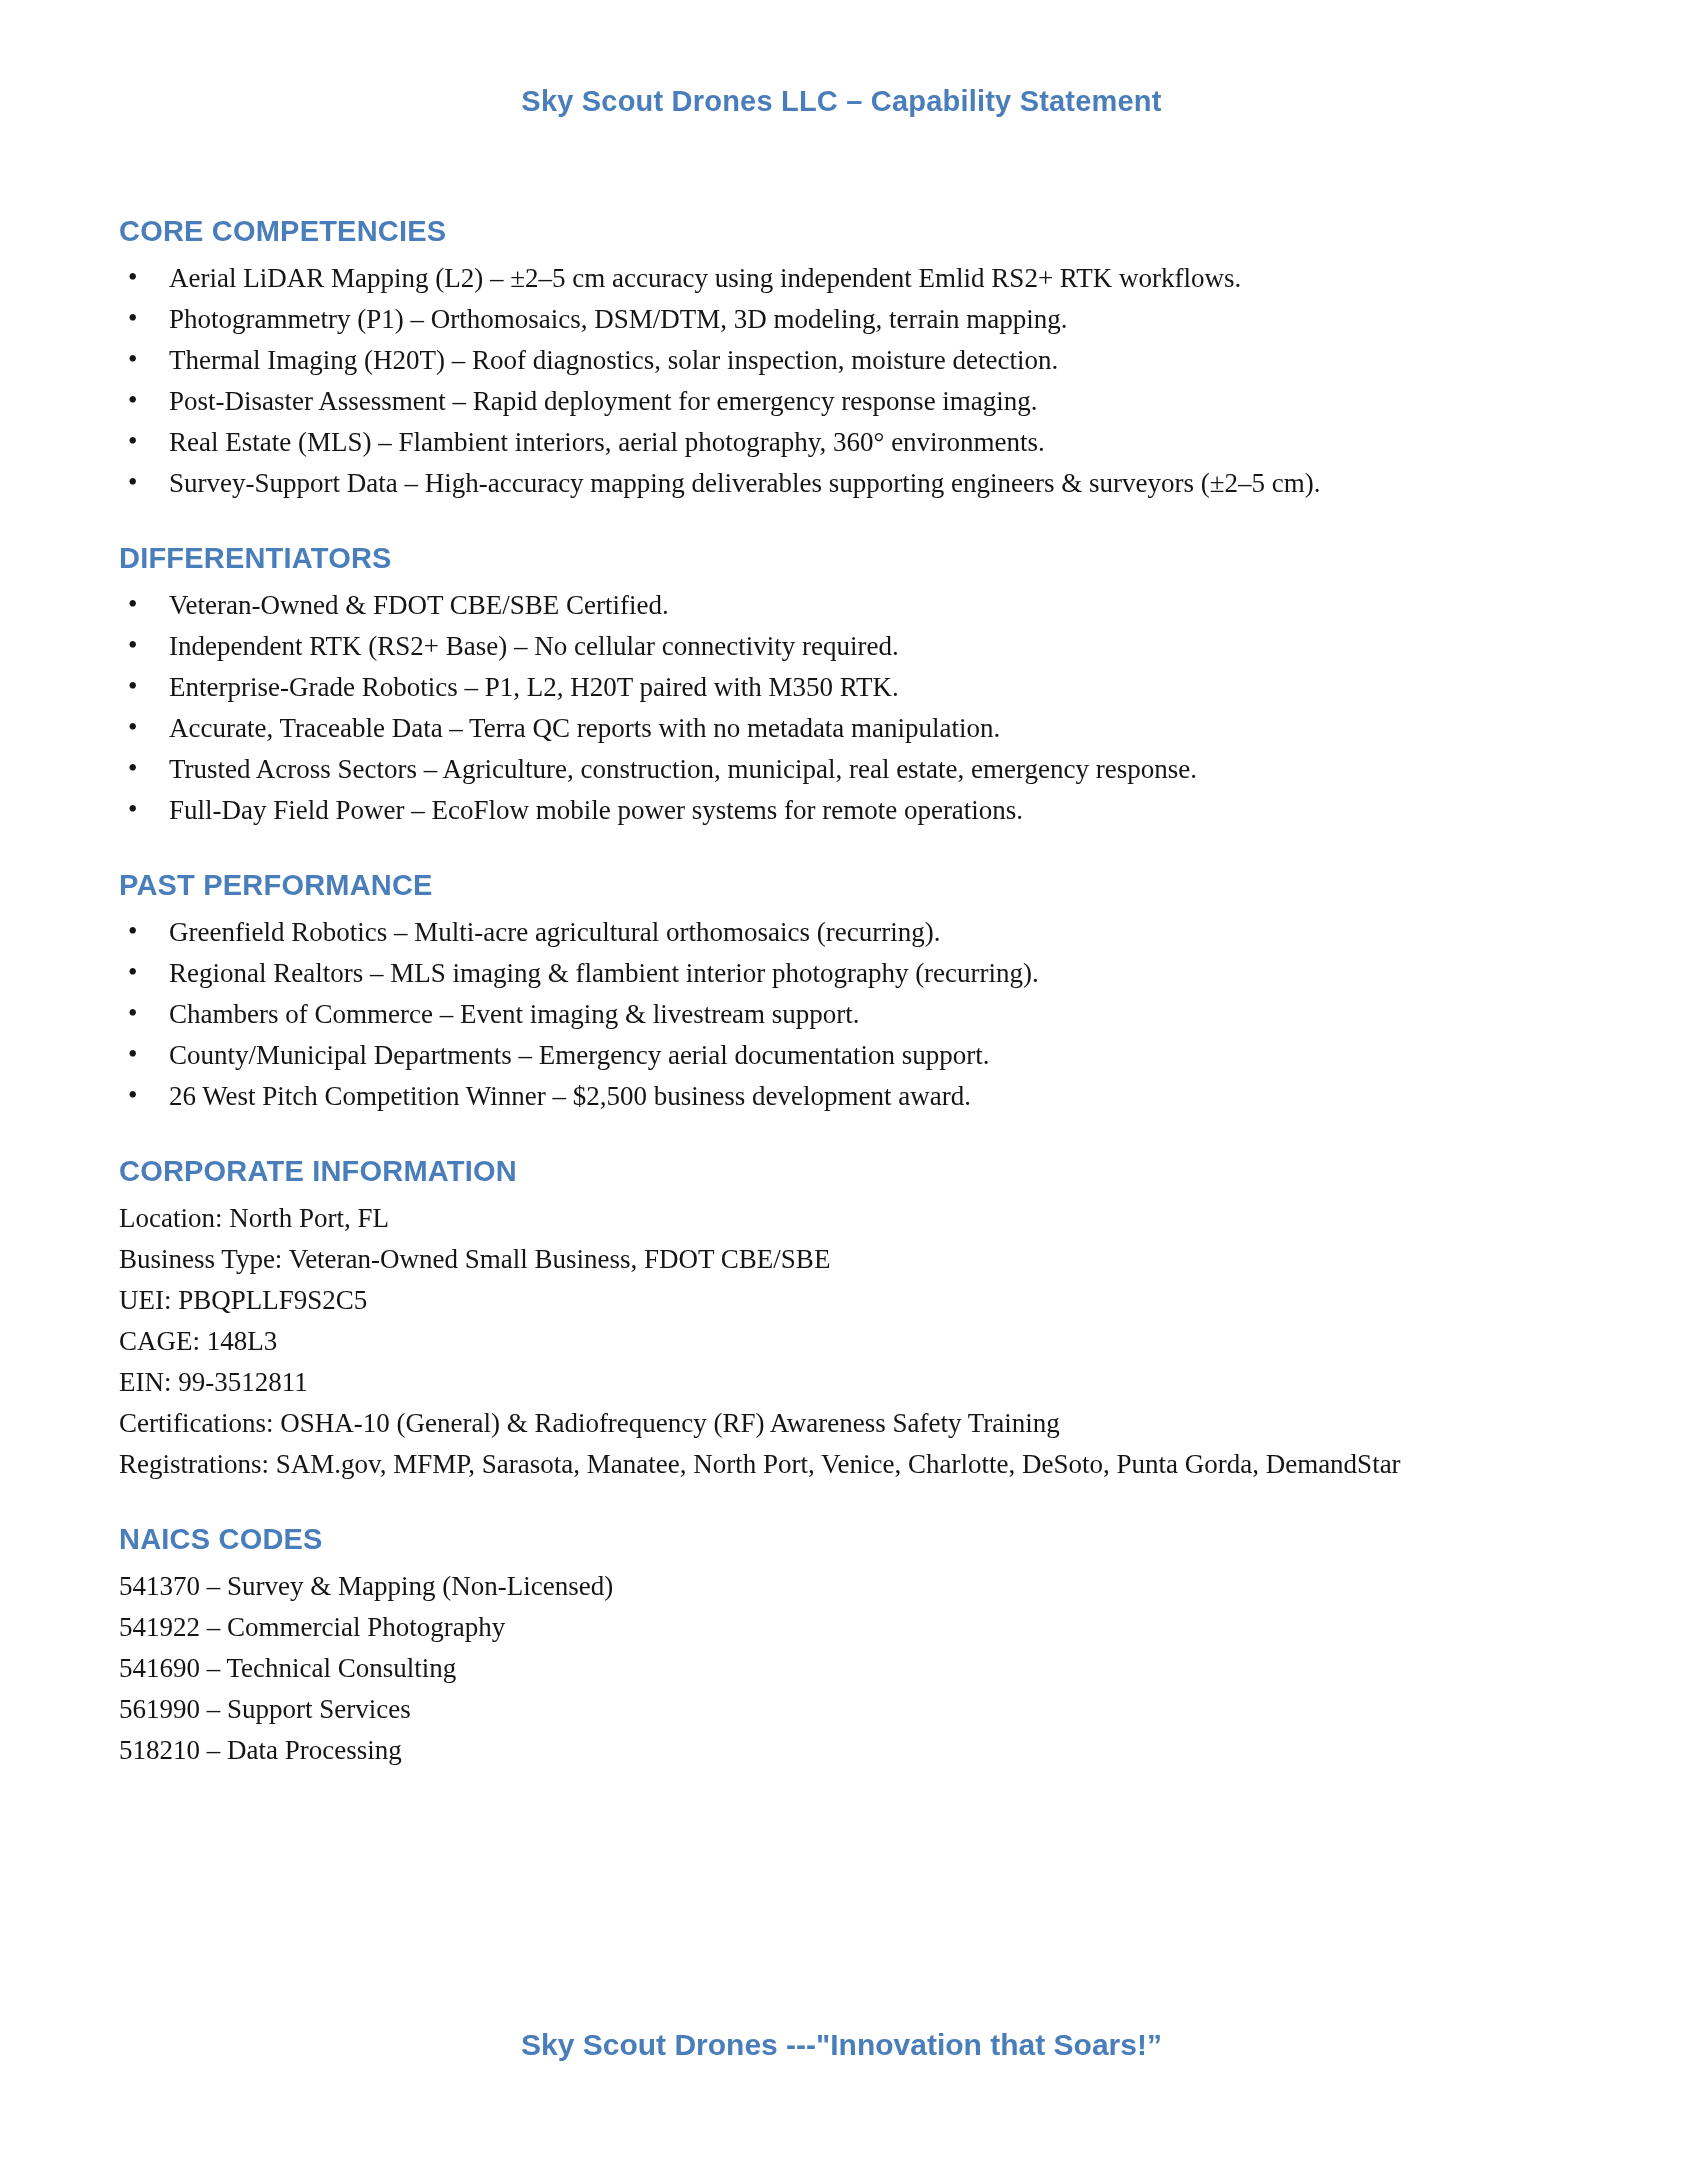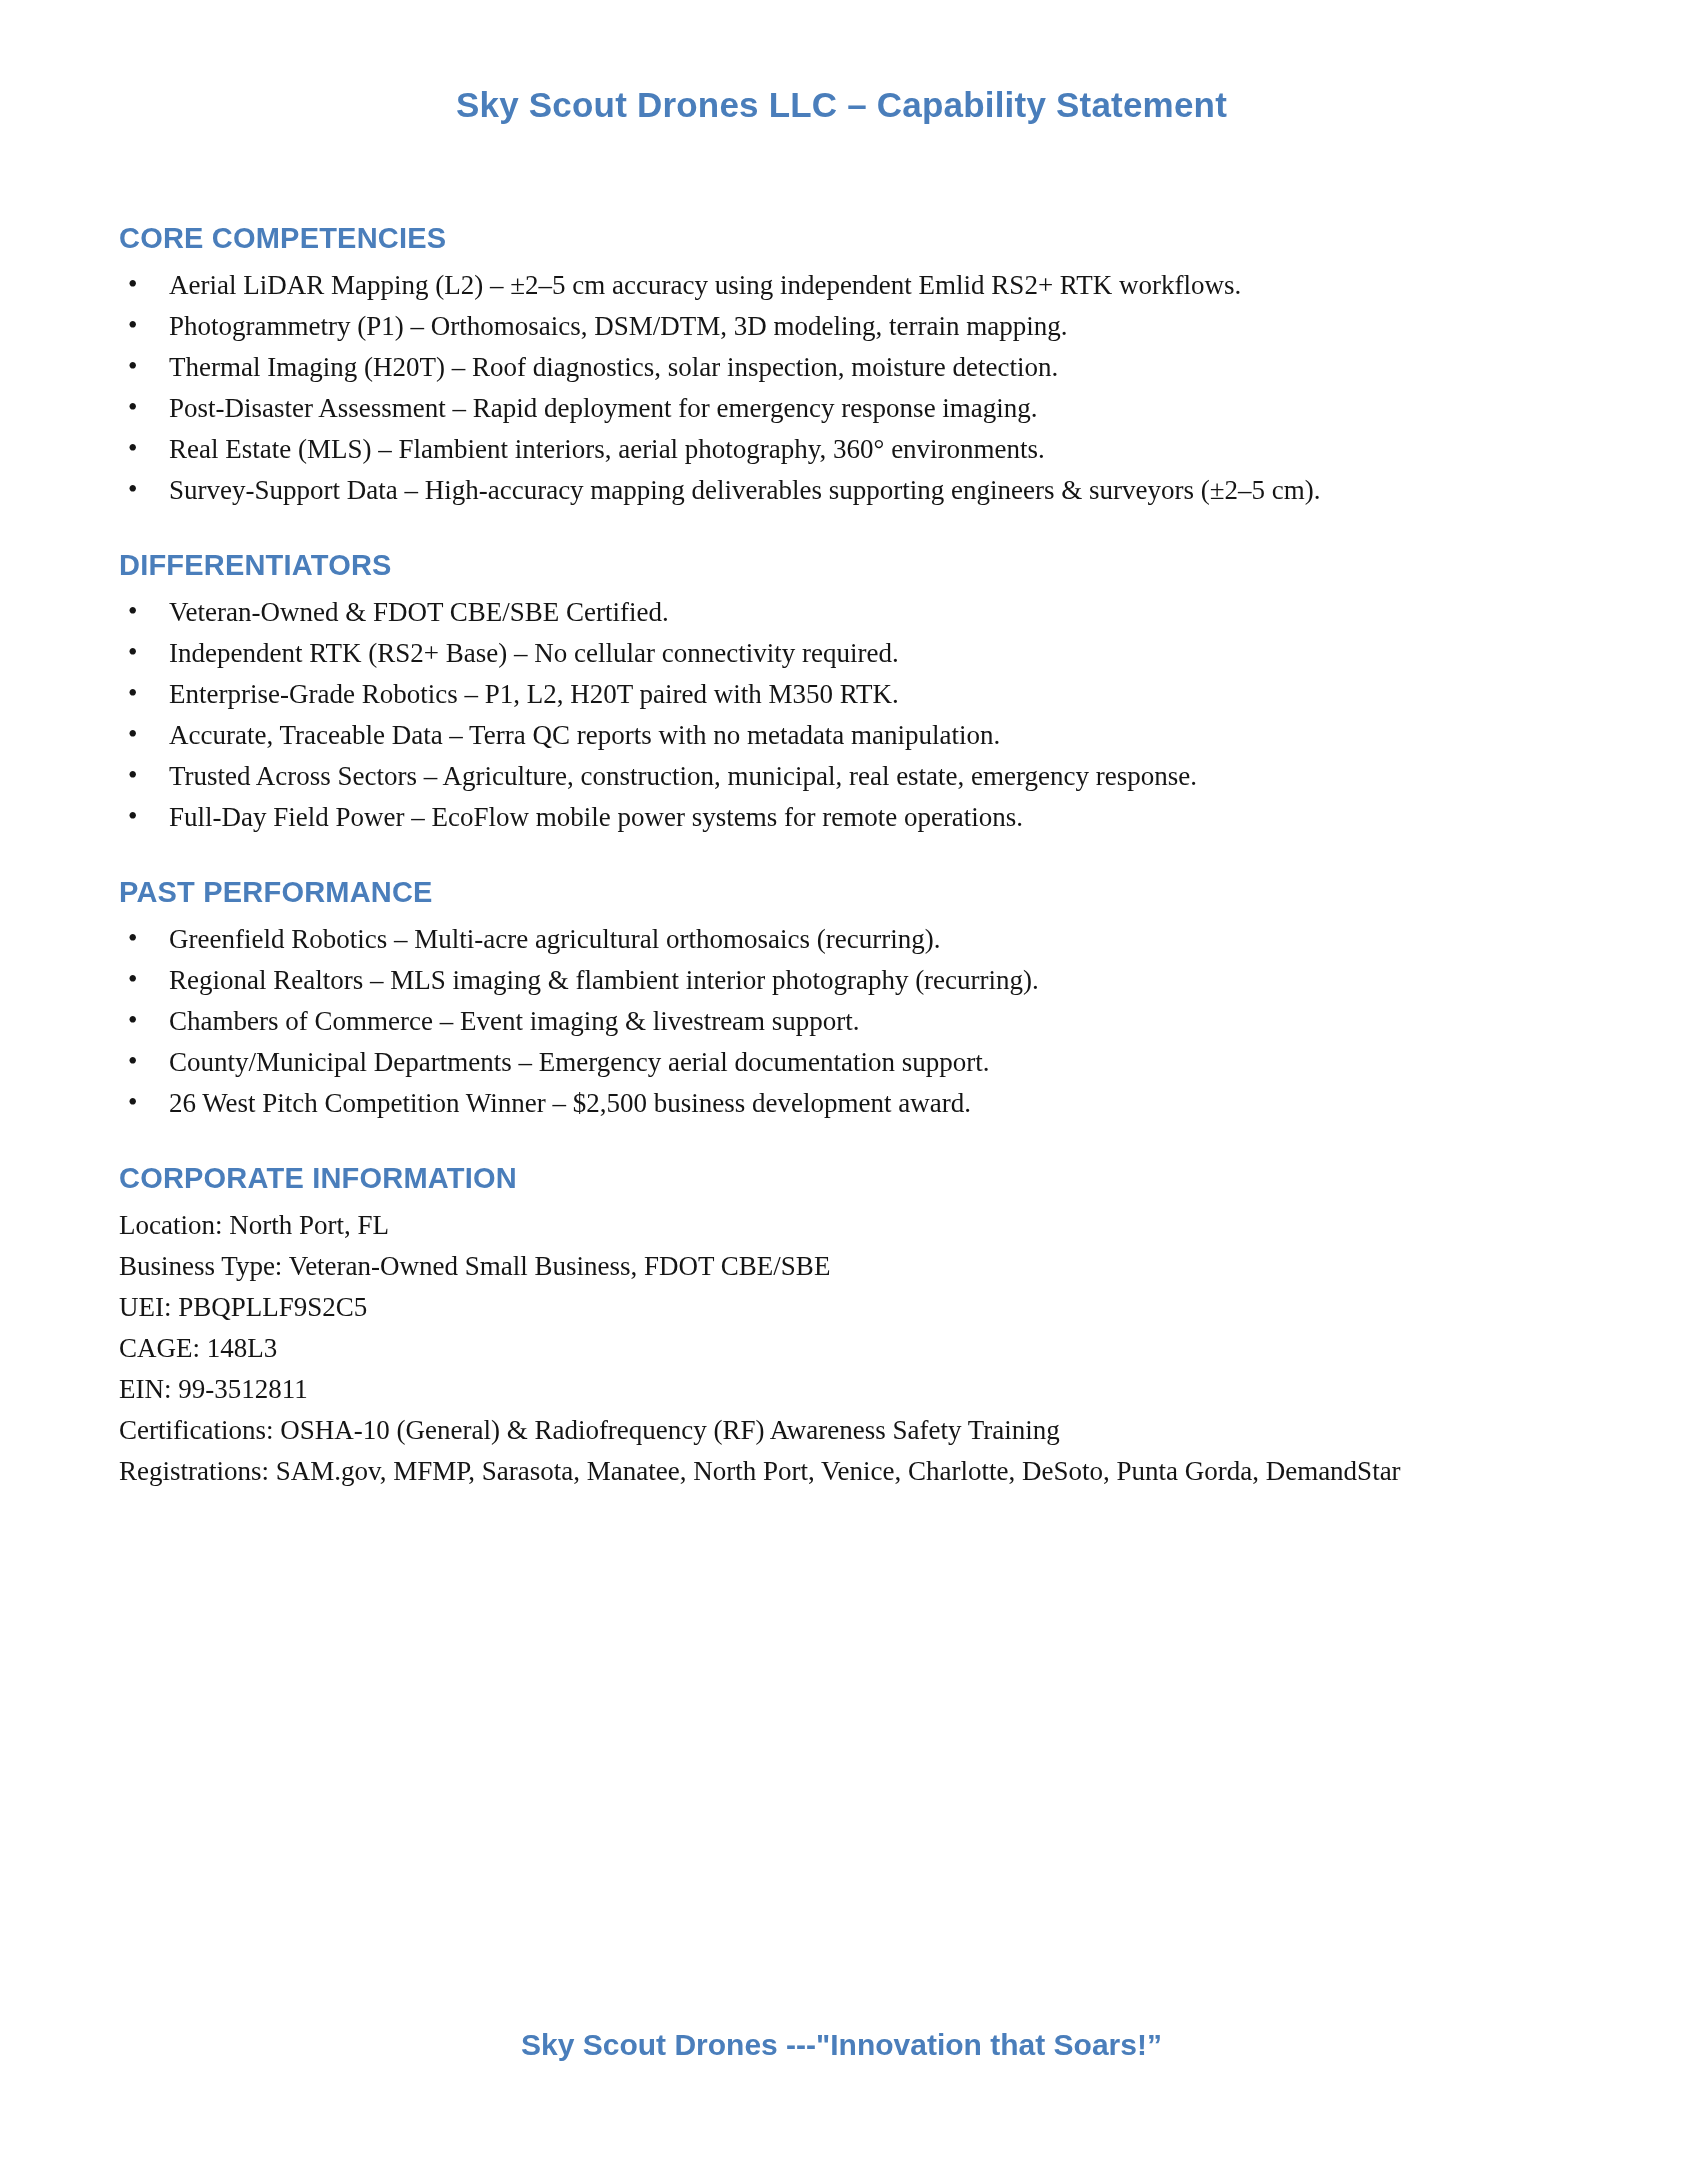--- a/index.html
+++ b/index.html
@@ -7,21 +7,21 @@
     --text:#151515;
     --bg:#ffffff;
   }
   html,body{margin:0;padding:0;background:var(--bg);}
   .page{
     width:1683px;height:2178px;position:relative;background:var(--bg);
     font-family:"Liberation Serif",serif;color:var(--text);overflow:hidden;
   }
   .title{
     margin:0;padding-top:85px;text-align:center;
-    font-family:"Liberation Sans",sans-serif;font-weight:700;font-size:35px;
+    font-family:"Liberation Sans",sans-serif;font-weight:700;font-size:29px;
     color:var(--accent);letter-spacing:0.2px;
   }
   .content{padding:0 119px;}
   .sec-heading{
     font-family:"Liberation Sans",sans-serif;font-weight:700;font-size:29px;
     color:var(--accent);margin:38px 0 10px;letter-spacing:0.2px;
   }
   section:first-of-type .sec-heading{margin-top:97px;}
   .bullets{list-style:none;margin:0;padding:0;font-size:27px;line-height:41px;}
   .bullets li{position:relative;padding-left:50px;}
@@ -84,19 +84,29 @@
         <p class="pline">Location: North Port, FL</p>
         <p class="pline">Business Type: Veteran-Owned Small Business, FDOT CBE/SBE</p>
         <p class="pline">UEI: PBQPLLF9S2C5</p>
         <p class="pline">CAGE: 148L3</p>
         <p class="pline">EIN: 99-3512811</p>
         <p class="pline">Certifications: OSHA-10 (General) &amp; Radiofrequency (RF) Awareness Safety Training</p>
         <p class="pline">Registrations: SAM.gov, MFMP, Sarasota, Manatee, North Port, Venice, Charlotte, DeSoto, Punta Gorda, DemandStar</p>
       </div>
     </section>
 
+    <section>
+      <h2 class="sec-heading">NAICS CODES</h2>
+      <div class="plines">
+        <p class="pline">541370 – Survey &amp; Mapping (Non-Licensed)</p>
+        <p class="pline">541922 – Commercial Photography</p>
+        <p class="pline">541690 – Technical Consulting</p>
+        <p class="pline">561990 – Support Services</p>
+        <p class="pline">518210 – Data Processing</p>
+      </div>
+    </section>
 
   </main>
 
   <div class="footer">Sky Scout Drones ---"Innovation that Soars!”</div>
 
 </div>
 
 
 </body></html>

